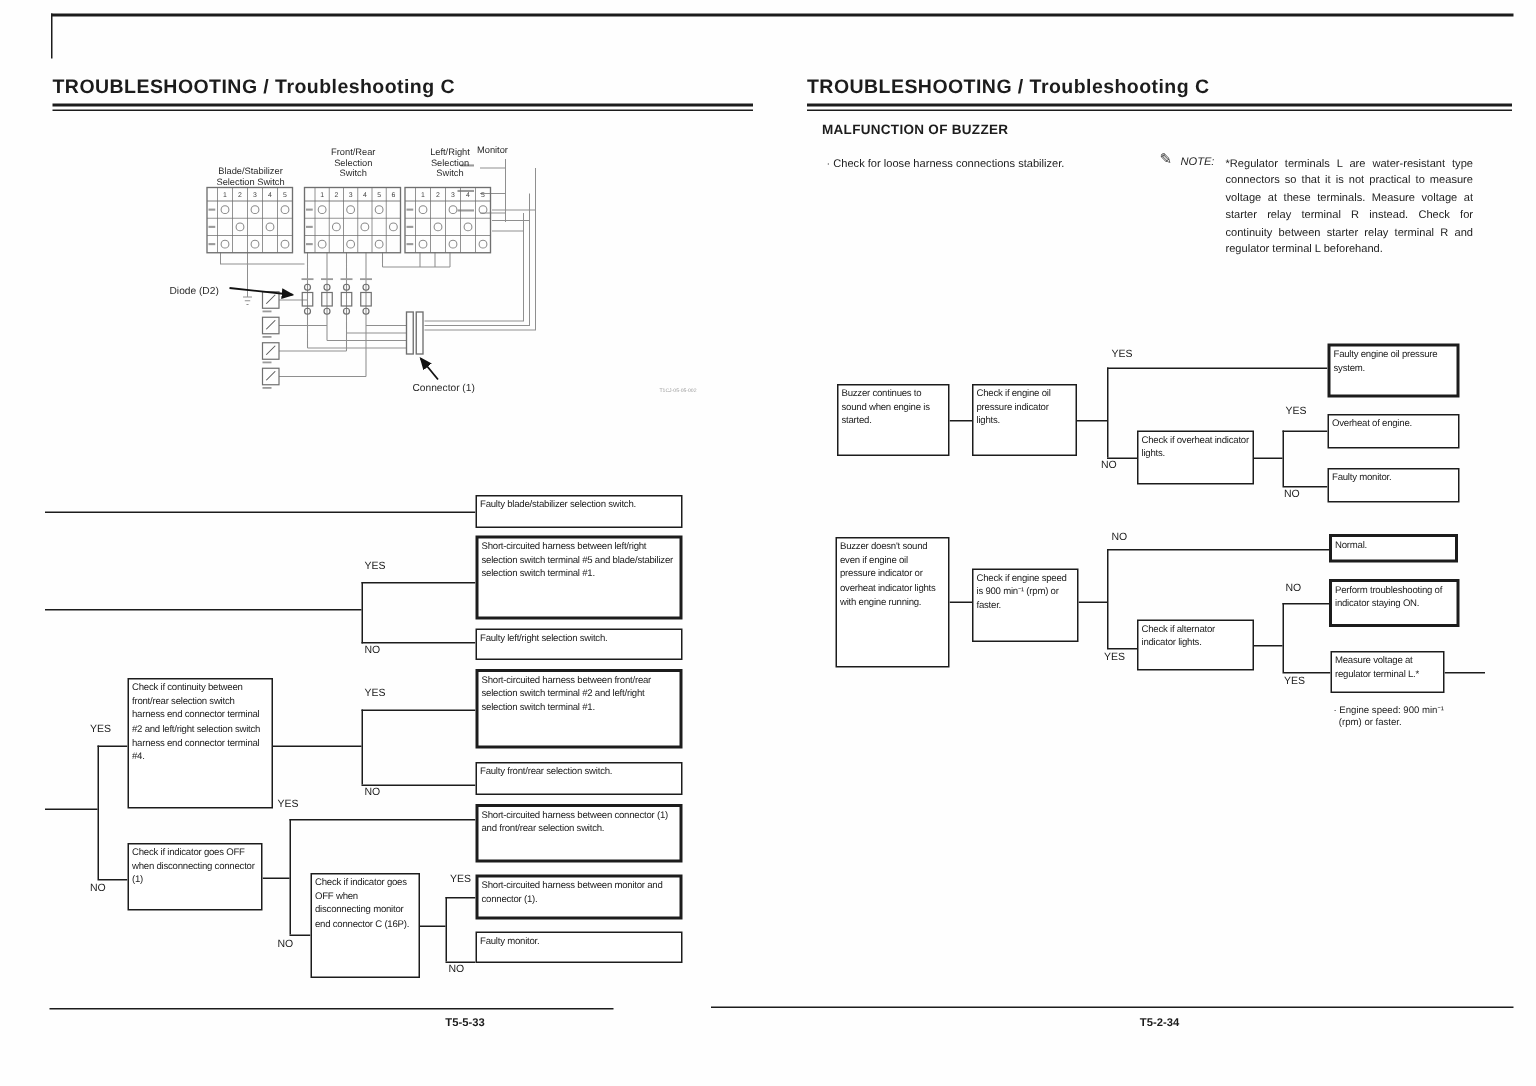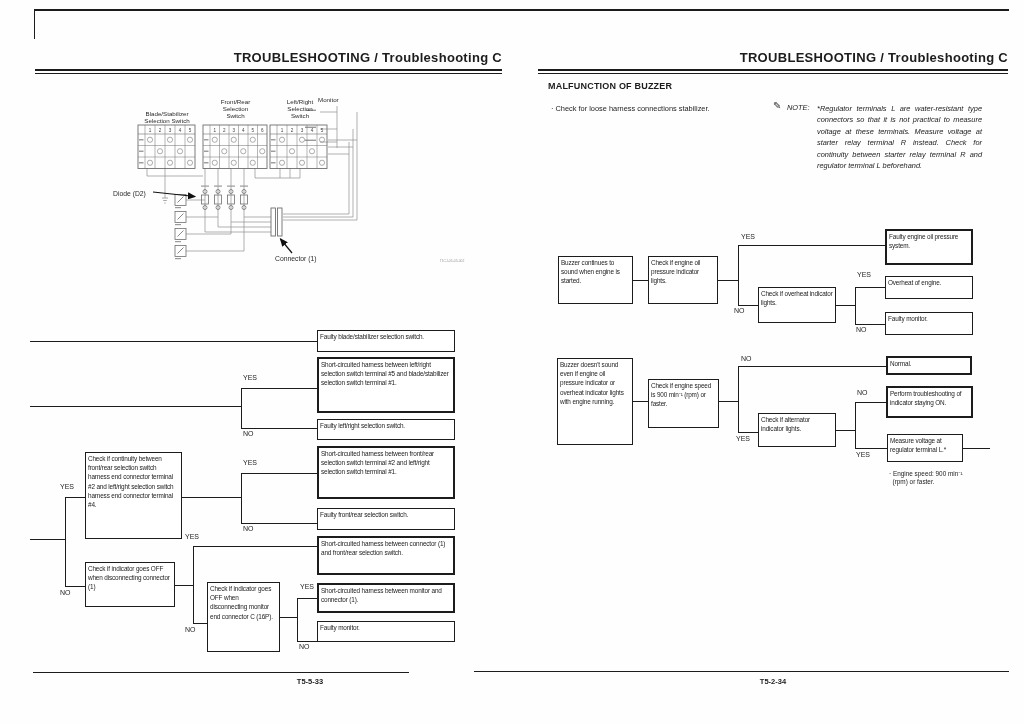--- a/index.html
+++ b/index.html
@@ -1,25 +1,25 @@
 <!DOCTYPE html>
 <html><head>
 <meta charset="utf-8">
 <style>
   html,body{margin:0;padding:0;background:#fff;}
   .spread{position:relative;width:1024px;height:724px;background:#fefefe;overflow:hidden;
           font-family:"Liberation Sans",sans-serif;color:#1c1c1c;}
   .rule{position:absolute;background:#1c1c1c;}
-  .ptitle{position:absolute;font-size:13px;font-weight:bold;text-align:right;letter-spacing:.3px;}
+  .ptitle{position:absolute;font-size:13px;font-weight:bold;text-align:left;letter-spacing:.3px;}
   .pnum{position:absolute;font-size:7.5px;font-weight:bold;text-align:center;}
   .sec-title{position:absolute;left:548px;top:81px;font-size:9px;font-weight:bold;letter-spacing:.2px;}
   .bullet{position:absolute;left:551px;top:104px;width:230px;font-size:7.4px;}
   .note-icon{position:absolute;left:773px;top:100px;font-size:10px;color:#333;}
   .note-label{position:absolute;left:787px;top:103px;font-size:7.4px;font-style:italic;}
-  .note-text{position:absolute;left:817px;top:103px;width:165px;font-size:7.4px;font-style:italic;
+  .note-text{position:absolute;left:817px;top:103px;width:165px;font-size:7.4px;
              line-height:11.4px;text-align:justify;}
   .footnote{position:absolute;left:889px;top:470px;width:100px;font-size:6.4px;line-height:8px;white-space:pre-wrap;}
   .fbox{position:absolute;background:#fff;border:1.2px solid #1c1c1c;box-sizing:border-box;
         font-size:6.4px;line-height:9.2px;letter-spacing:-0.15px;padding:1px 2px;overflow:hidden;}
   .fbox.b2{border-width:1.8px;}
   .fbox.b3{border-width:2.7px;}
   .fline{position:absolute;background:#1c1c1c;}
   .flabel{position:absolute;font-size:7px;}
   svg text{font-family:"Liberation Sans",sans-serif;}
 </style>

